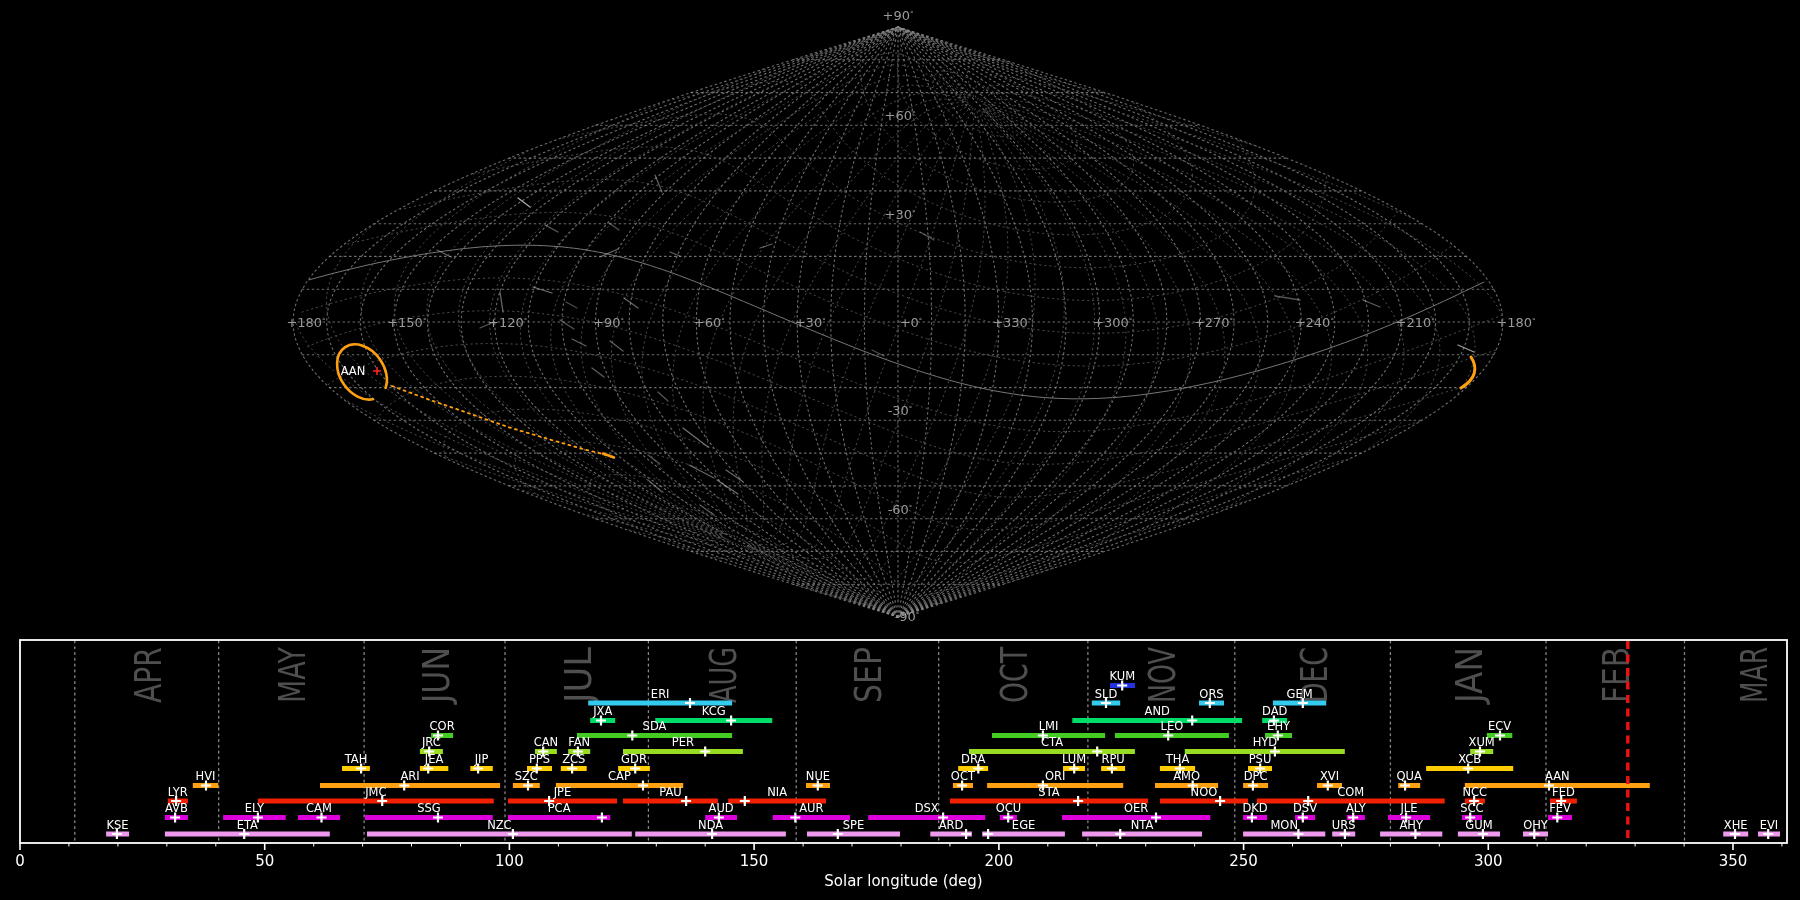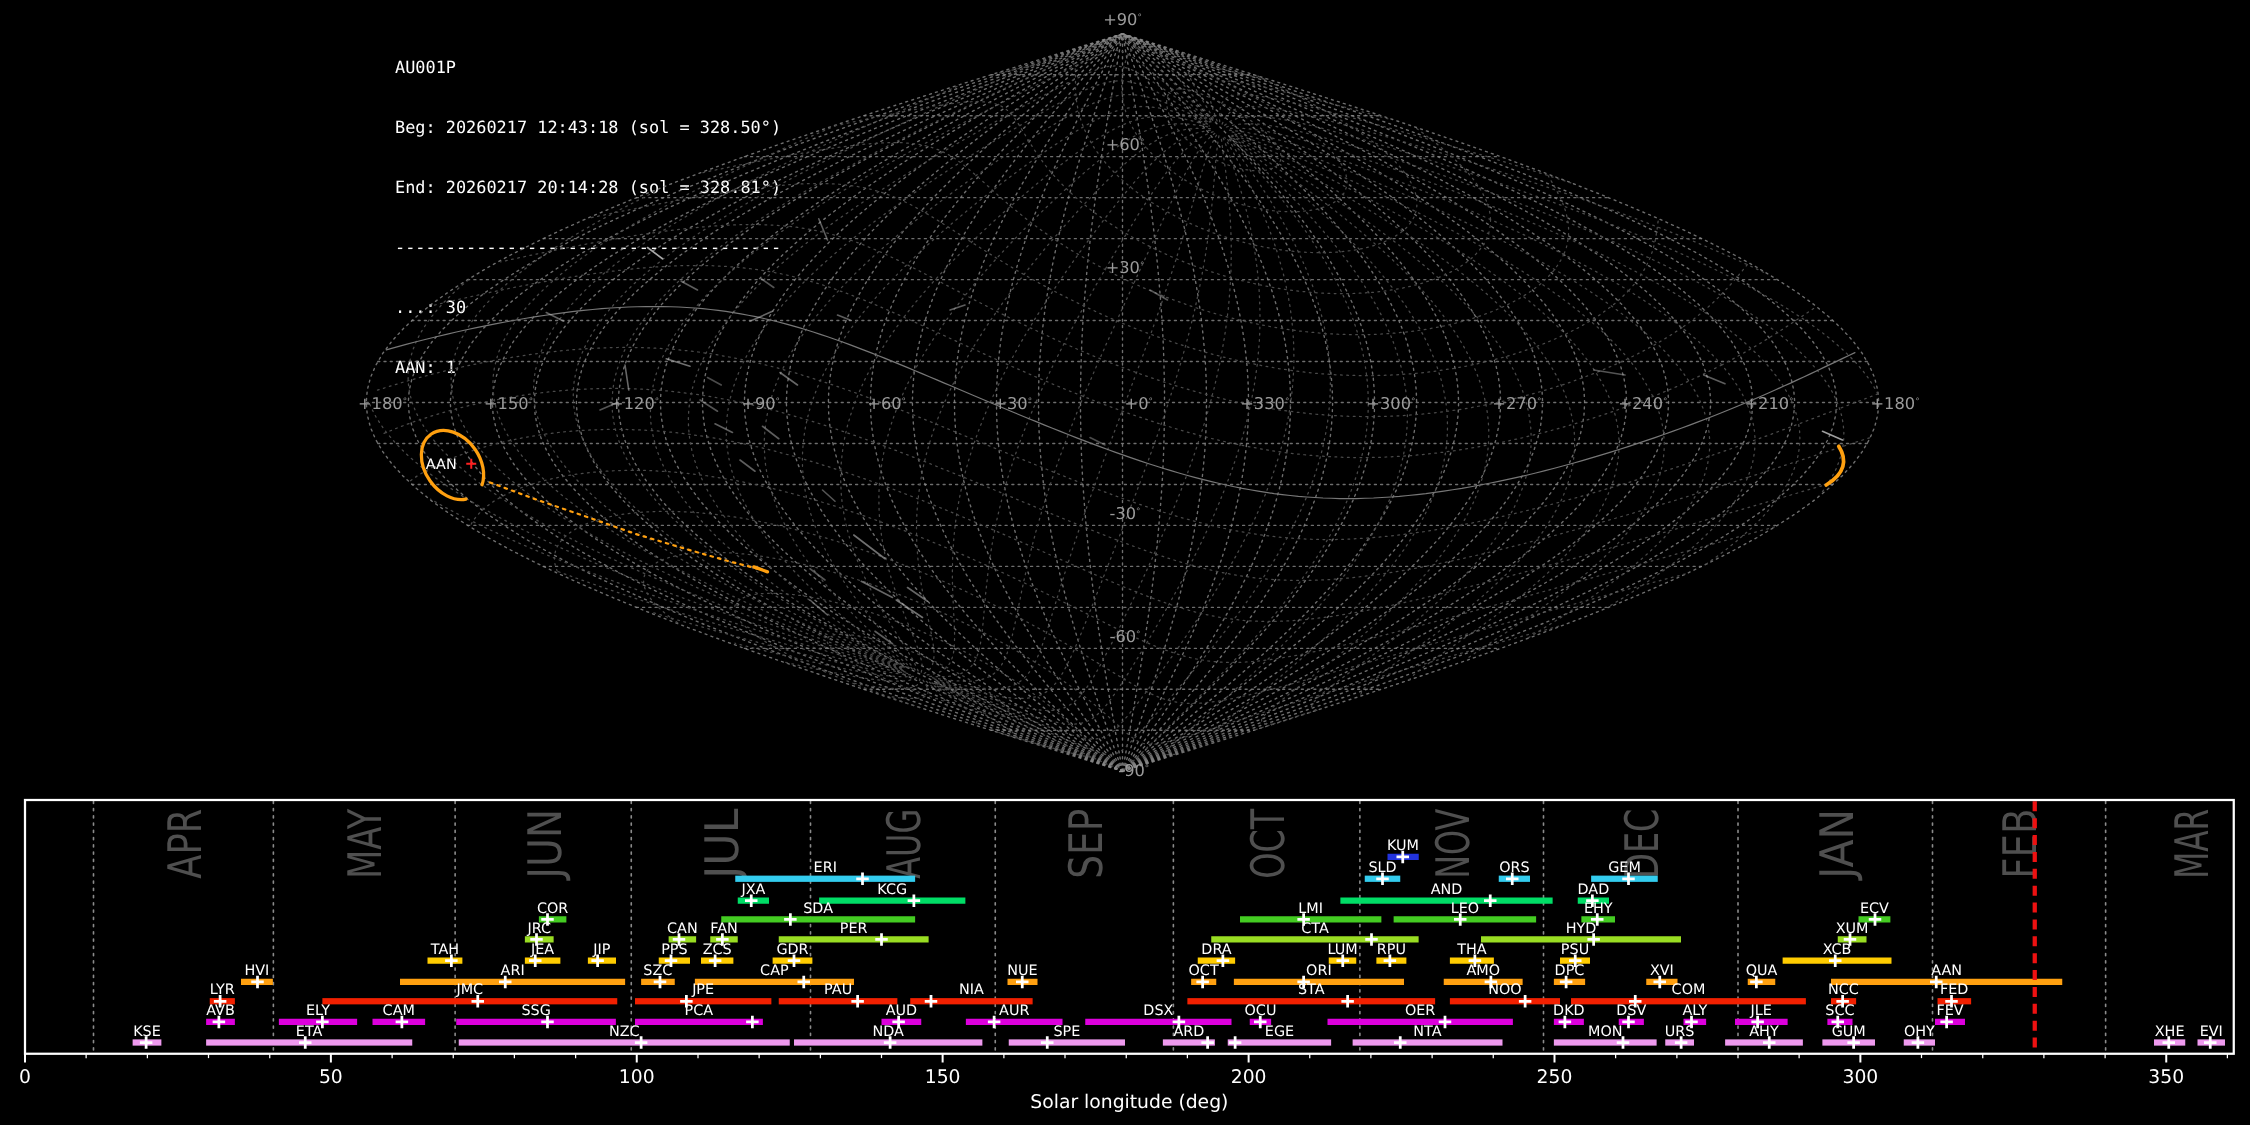--- a/index.html
+++ b/index.html
@@ -5,28 +5,20 @@
   html,body{margin:0;padding:0;background:#000;width:1800px;height:900px;overflow:hidden;}
   .stage{position:relative;width:1800px;height:900px;background:#000;font-family:"DejaVu Sans",sans-serif;}
   .hdr{position:absolute;left:316px;top:14px;color:#fff;font-family:"DejaVu Sans Mono",monospace;
        font-size:13.5px;line-height:16px;white-space:pre;}
   svg{position:absolute;left:0;top:0;}
 </style>
 </head>
 <body>
 
 <div class="stage">
-  <div class="hdr">
-    <div>AU001P</div>
-    <div>Beg: 20260217 12:43:18 (sol = 328.50°)</div>
-    <div>End: 20260217 20:14:28 (sol = 328.81°)</div>
-    <div>--------------------------------------</div>
-    <div>...: 30</div>
-    <div>AAN: 1</div>
-  </div>
   <svg id="scene" width="1800" height="900" viewBox="0 0 1800 900">
       <line x1="792.9" y1="584.2" x2="1003.1" y2="584.2" stroke="#8a8a8a" stroke-width="1.1" stroke-dasharray="1.6 3.4" stroke-linecap="round" opacity="0.8"></line>
       <line x1="691.1" y1="551.4" x2="1104.9" y2="551.4" stroke="#8a8a8a" stroke-width="1.1" stroke-dasharray="1.6 3.4" stroke-linecap="round" opacity="0.8"></line>
       <line x1="595.5" y1="518.7" x2="1200.5" y2="518.7" stroke="#8a8a8a" stroke-width="1.1" stroke-dasharray="1.6 3.4" stroke-linecap="round" opacity="0.8"></line>
       <line x1="509.1" y1="485.9" x2="1286.9" y2="485.9" stroke="#8a8a8a" stroke-width="1.1" stroke-dasharray="1.6 3.4" stroke-linecap="round" opacity="0.8"></line>
       <line x1="434.5" y1="453.1" x2="1361.5" y2="453.1" stroke="#8a8a8a" stroke-width="1.1" stroke-dasharray="1.6 3.4" stroke-linecap="round" opacity="0.8"></line>
       <line x1="374.1" y1="420.3" x2="1421.9" y2="420.3" stroke="#8a8a8a" stroke-width="1.1" stroke-dasharray="1.6 3.4" stroke-linecap="round" opacity="0.8"></line>
       <line x1="329.5" y1="387.6" x2="1466.5" y2="387.6" stroke="#8a8a8a" stroke-width="1.1" stroke-dasharray="1.6 3.4" stroke-linecap="round" opacity="0.8"></line>
       <line x1="302.2" y1="354.8" x2="1493.8" y2="354.8" stroke="#8a8a8a" stroke-width="1.1" stroke-dasharray="1.6 3.4" stroke-linecap="round" opacity="0.8"></line>
       <line x1="293.0" y1="322.0" x2="1503.0" y2="322.0" stroke="#8a8a8a" stroke-width="1.1" stroke-dasharray="1.6 3.4" stroke-linecap="round" opacity="0.8"></line>

